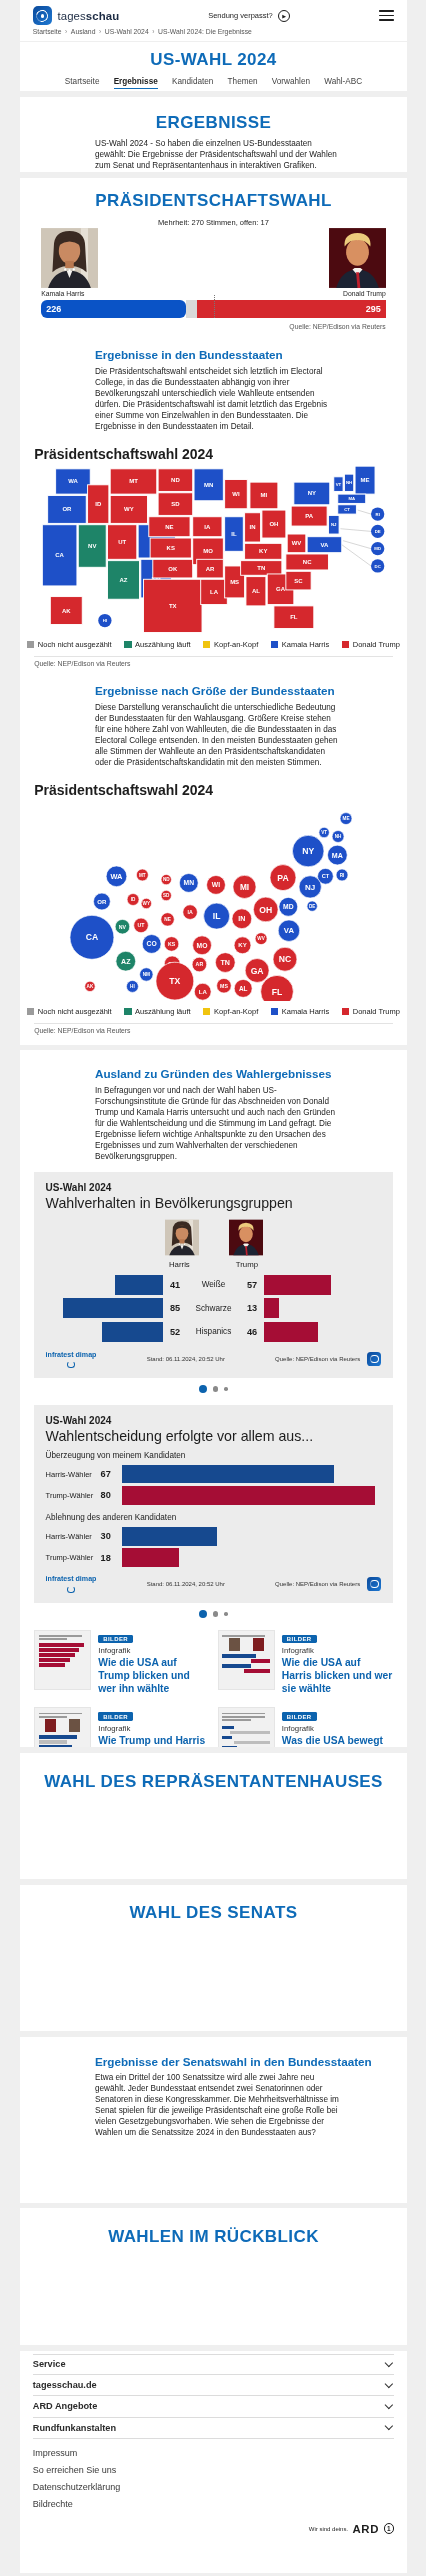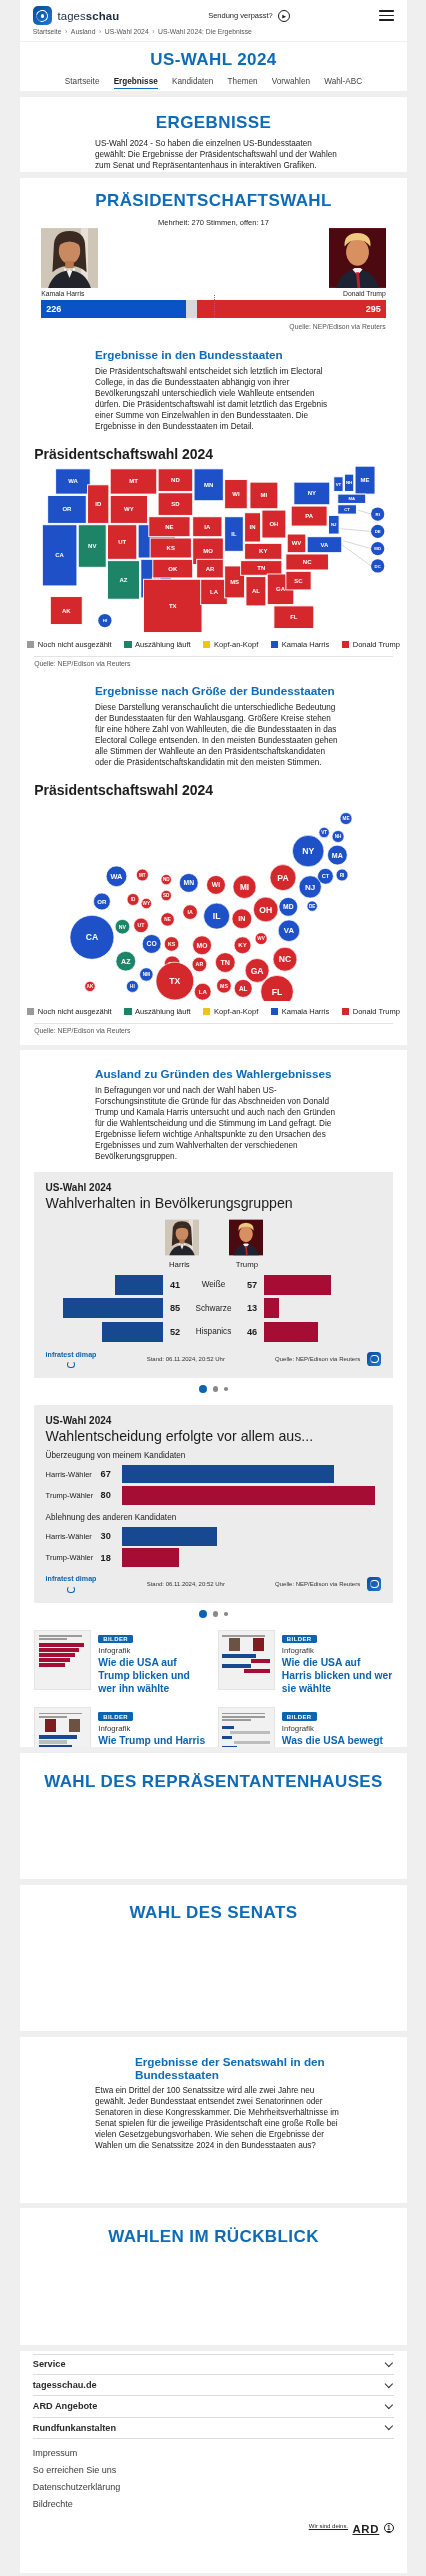--- a/index.html
+++ b/index.html
@@ -126,31 +126,31 @@
   .mp-h { background:#6b5243; } .mp-t { background:#7e1d20; }
   .tease-txt { padding-top:1.4px; }
   .badge { display:inline-block; background:#0c63ae; color:#fff; font-size:6px; font-weight:700; padding:1.4px 5px; border-radius:1.4px; letter-spacing:0.4px;}
   .kicker { font-size:7.8px; color:#333; margin-top:2.8px;}
   .t-title { font-size:10.3px; font-weight:700; color:#0c63ae; line-height:1.25; margin-top:2.1px;}
 
   
   .empty-sec { padding-top:18.5px; }
   .sec-repr { height:126px; } .sec-senat { height:146px; } .sec-rueck { height:137px; }
   .senatres-card { height:166px; padding-top:18.5px; }
-  .senatres-h { color:#0e6bb8; font-size:11.7px; font-weight:600; margin-left:115px;}
+  .senatres-h { color:#0e6bb8; font-size:11.7px; font-weight:600; margin-left:75px;}
 
   
   .footer-card { height:222px; margin-bottom:17px; padding:2.8px 12.8px 0; }
   .frow { display:flex; align-items:center; justify-content:space-between; height:21.3px; border-bottom:0.7px solid #dcdcdc; cursor:pointer;}
   .frow:first-child { border-top:0.7px solid #dcdcdc; }
   .ftitle { font-weight:700; font-size:9.2px; color:#2b2b2b;}
   .chev { width:5.7px; height:5.7px; border-right:1.4px solid #333; border-bottom:1.4px solid #333; transform:rotate(45deg); margin-right:2.8px; margin-top:-2.8px;}
   .flinks { margin-top:5.7px; }
   .flink { font-size:9px; color:#3a3a3a; height:17px; display:flex; align-items:center; cursor:pointer;}
-  .ard-row { display:flex; justify-content:flex-end; align-items:flex-start; gap:4.3px; margin-top:10px;text-decoration:underline;}
+  .ard-row { display:flex; justify-content:flex-end; align-items:center; gap:4.3px; margin-top:10px;}
   .ard-claim { font-size:6px; color:#1d1d1d;}
   .ard-word { font-weight:700; font-size:11.4px; letter-spacing:0.7px;}
   .circ1 { width:10.7px; height:10.7px; border:1.4px solid #1d1d1d; border-radius:50%; display:inline-flex; align-items:center; justify-content:center; font-size:6.4px; font-weight:700;}
   .copy-bar { background:#dedede; height:20px; margin:0 20px; display:flex; align-items:center; padding-left:14.2px; font-size:6px; color:#777;}
 </style>
 </head>
 <body>
 
 <svg width="0" height="0" style="position:absolute" aria-hidden="true">
   <defs>
@@ -228,21 +228,21 @@
     <div class="cand right">
       <svg viewBox="0 0 80 84">
           <use href="#pf-trump"></use>
         </svg>
       <span class="cand-name">Donald Trump</span>
     </div>
   </div>
 
   <div class="ebar-wrap">
     <div class="ebar">
-      <div class="seg h" style="width: 42.0074%;">
+      <div class="seg h" style="width: 42.0074%; border-radius: 6px;">
           <span class="val">226</span>
         </div>
       <div class="seg o" style="width: 3.15985%;"></div>
       <div class="seg t" style="width: 54.8327%;">
           <span class="val">295</span>
         </div>
     </div>
     <div class="mline" style="left: 50.1859%;"></div>
   </div>
   <div class="src bar-src">Quelle: NEP/Edison via Reuters</div>

